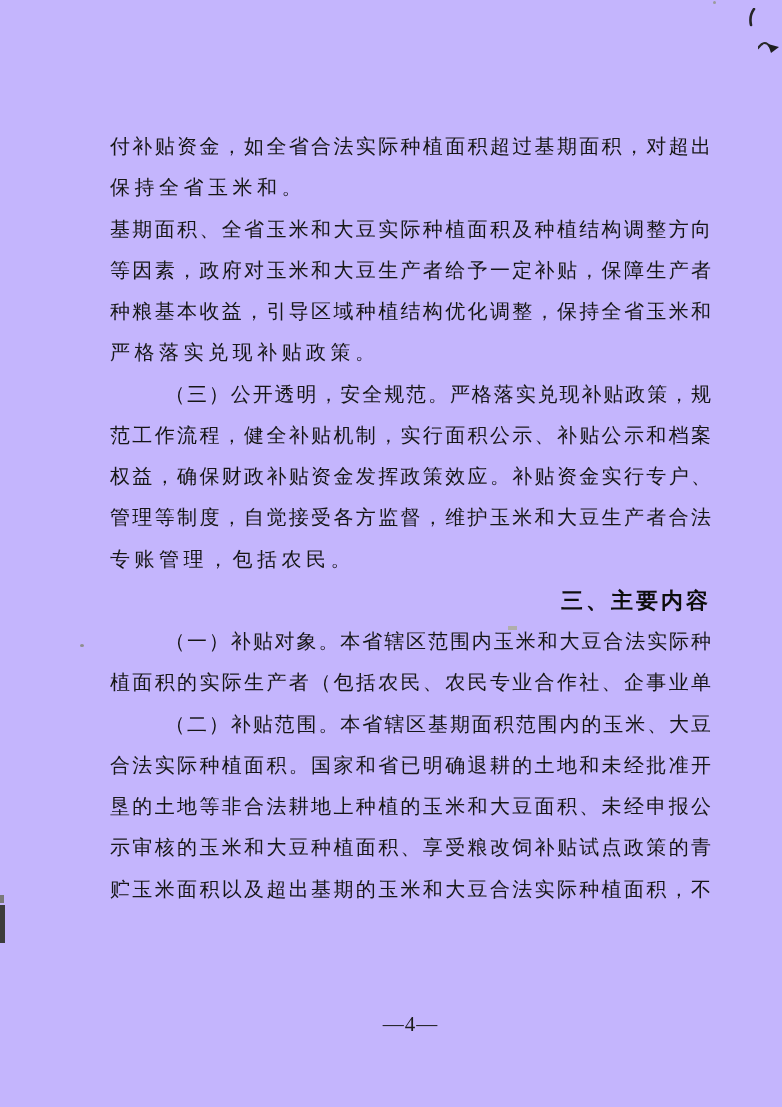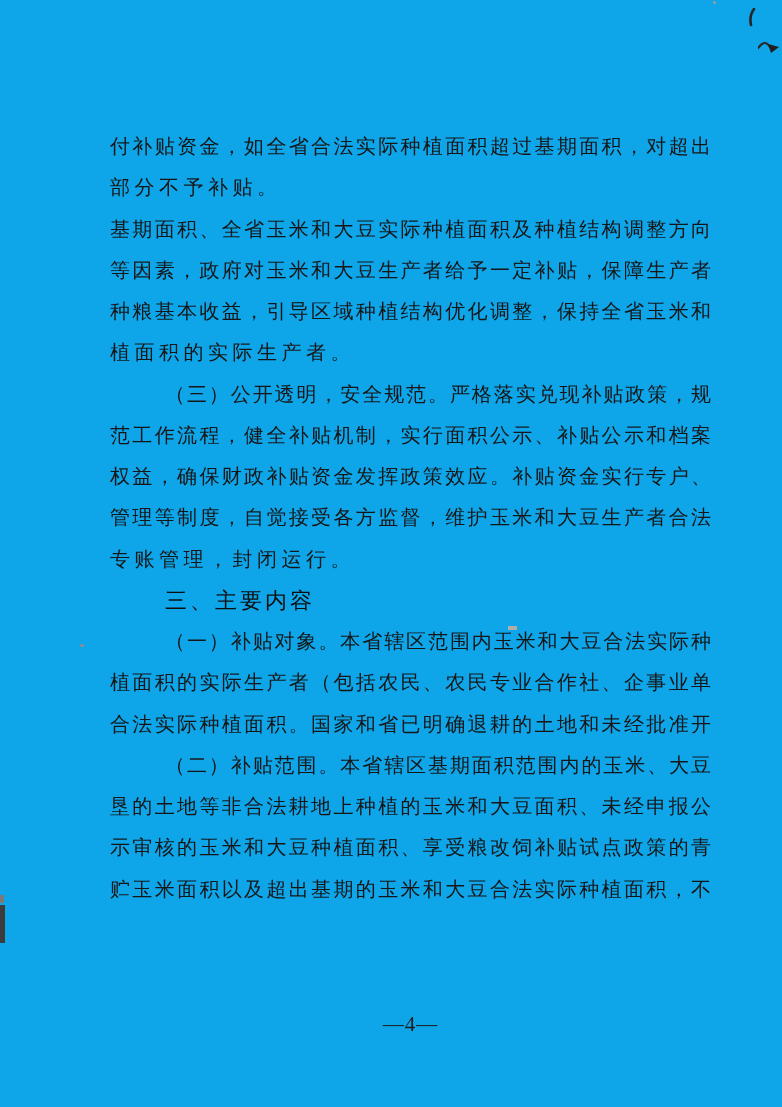--- a/index.html
+++ b/index.html
@@ -1,20 +1,20 @@
 <!DOCTYPE html>
 <html><head>
 <meta charset="utf-8">
 <style>
   html,body { margin:0; padding:0; background:#9a9a9a; }
   .page {
     position:relative;
     width:782px; height:1107px;
     margin:0 auto;
-    background:#0ea5e9;
+    background:#c4b5fd;
     color:#1c1c1c;
     font-family:"Liberation Serif","DejaVu Serif",serif;
     overflow:hidden;
   }
   .doc {
     position:absolute;
     left:110px; top:126px;
     width:601px;
     box-sizing:border-box;
   }
@@ -30,24 +30,25 @@
   .line.fill {
     white-space:normal;
     letter-spacing:0;
     text-align:justify;
     text-align-last:justify;
     text-justify:inter-character;
   }
   .line.indent { padding-left:55px; }
   .line.heading {
     font-family:"Liberation Sans","DejaVu Sans",sans-serif;
-    font-weight:400;
+    font-weight:700;
     font-size:22px;
     letter-spacing:3px;
     color:#0d0d0d;
+    text-align:right;
   }
   .footer {
     position:absolute;
     left:110px; top:1012px;
     width:601px;
     text-align:center;
     font-size:21px;
     letter-spacing:1px;
     color:#1c1c1c;
   }
@@ -79,35 +80,35 @@
     </svg>
   </div>
   <div class="art art-bar-notch"></div>
   <div class="art art-bar-main"></div>
   <div class="art art-dash-mid"></div>
   <div class="art art-dot-left"></div>
 
   <div class="doc">
 
   <div class="line fill">付补贴资金，如全省合法实际种植面积超过基期面积，对超出</div>
-      <div class="line">部分不予补贴。</div>
+      <div class="line">保持全省玉米和。</div>
       <div class="line fill">基期面积、全省玉米和大豆实际种植面积及种植结构调整方向</div>
       <div class="line fill">等因素，政府对玉米和大豆生产者给予一定补贴，保障生产者</div>
       <div class="line fill">种粮基本收益，引导区域种植结构优化调整，保持全省玉米和</div>
-      <div class="line">植面积的实际生产者。</div>
+      <div class="line">严格落实兑现补贴政策。</div>
       <div class="line indent fill">（三）公开透明，安全规范。严格落实兑现补贴政策，规</div>
       <div class="line fill">范工作流程，健全补贴机制，实行面积公示、补贴公示和档案</div>
       <div class="line fill">权益，确保财政补贴资金发挥政策效应。补贴资金实行专户、</div>
       <div class="line fill">管理等制度，自觉接受各方监督，维护玉米和大豆生产者合法</div>
-      <div class="line">专账管理，封闭运行。</div>
+      <div class="line">专账管理，包括农民。</div>
       <div class="line indent heading">三、主要内容</div>
       <div class="line indent fill">（一）补贴对象。本省辖区范围内玉米和大豆合法实际种</div>
       <div class="line fill">植面积的实际生产者（包括农民、农民专业合作社、企事业单</div>
+      <div class="line indent fill">（二）补贴范围。本省辖区基期面积范围内的玉米、大豆</div>
       <div class="line fill">合法实际种植面积。国家和省已明确退耕的土地和未经批准开</div>
-      <div class="line indent fill">（二）补贴范围。本省辖区基期面积范围内的玉米、大豆</div>
       <div class="line fill">垦的土地等非合法耕地上种植的玉米和大豆面积、未经申报公</div>
       <div class="line fill">示审核的玉米和大豆种植面积、享受粮改饲补贴试点政策的青</div>
       <div class="line fill">贮玉米面积以及超出基期的玉米和大豆合法实际种植面积，不</div>
     </div>
 
   <div class="footer">—4—</div>
 
 </div>
 
 </body></html>

